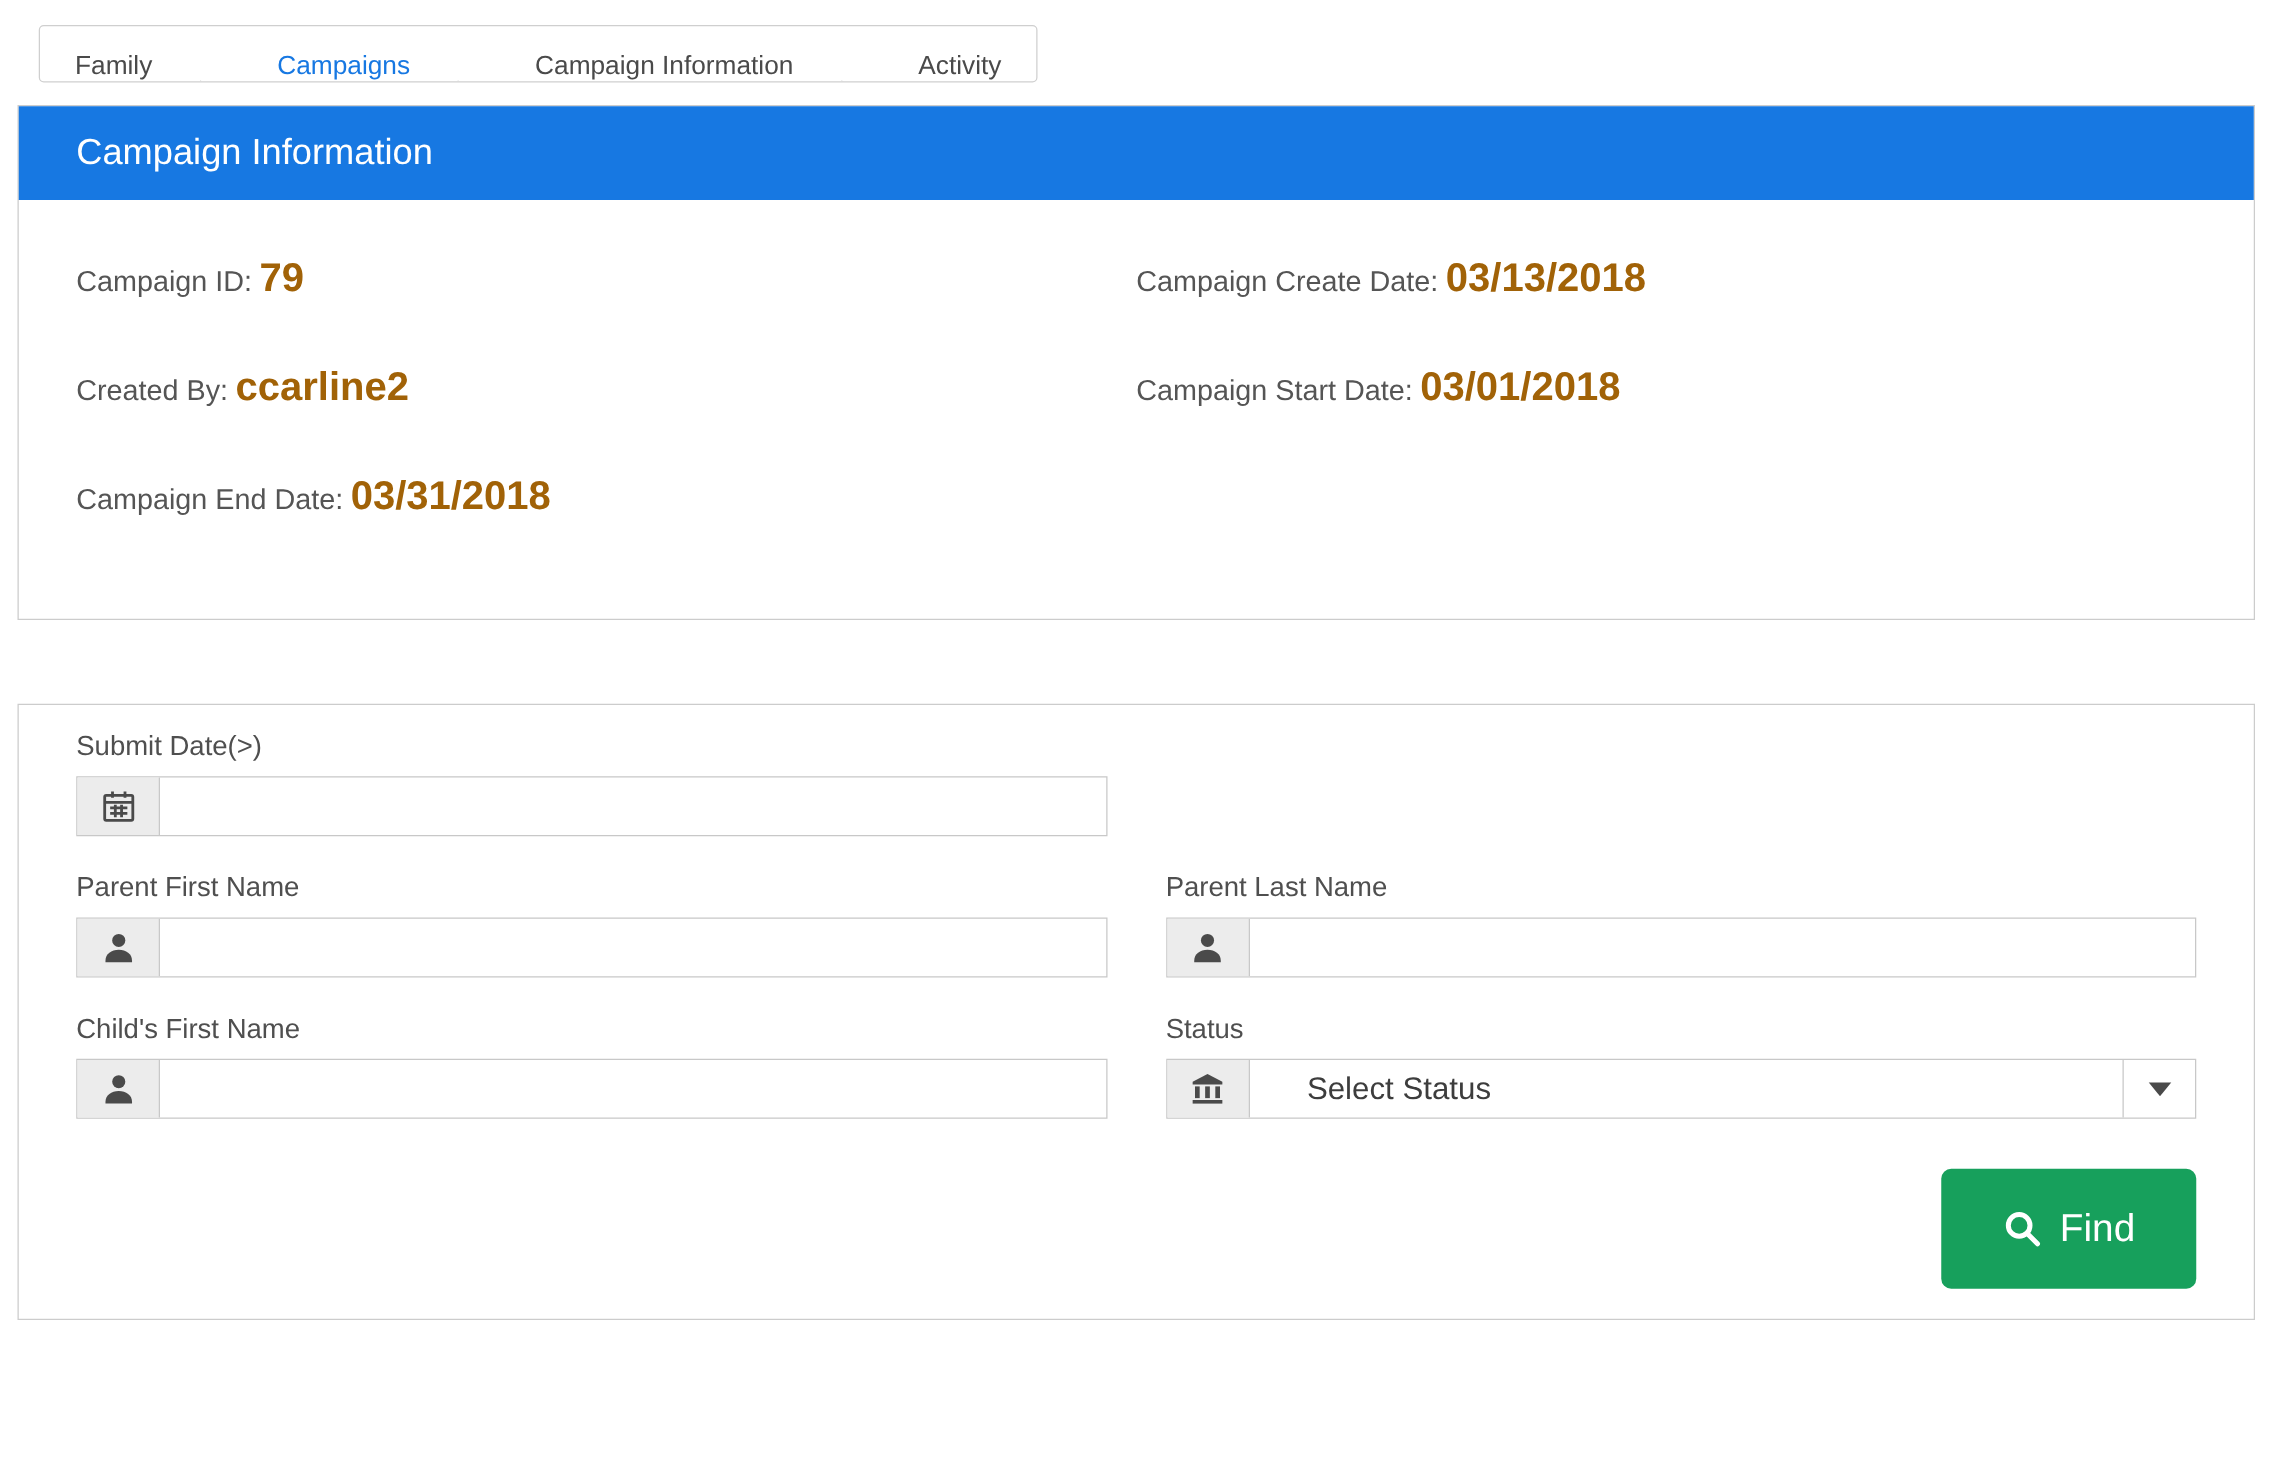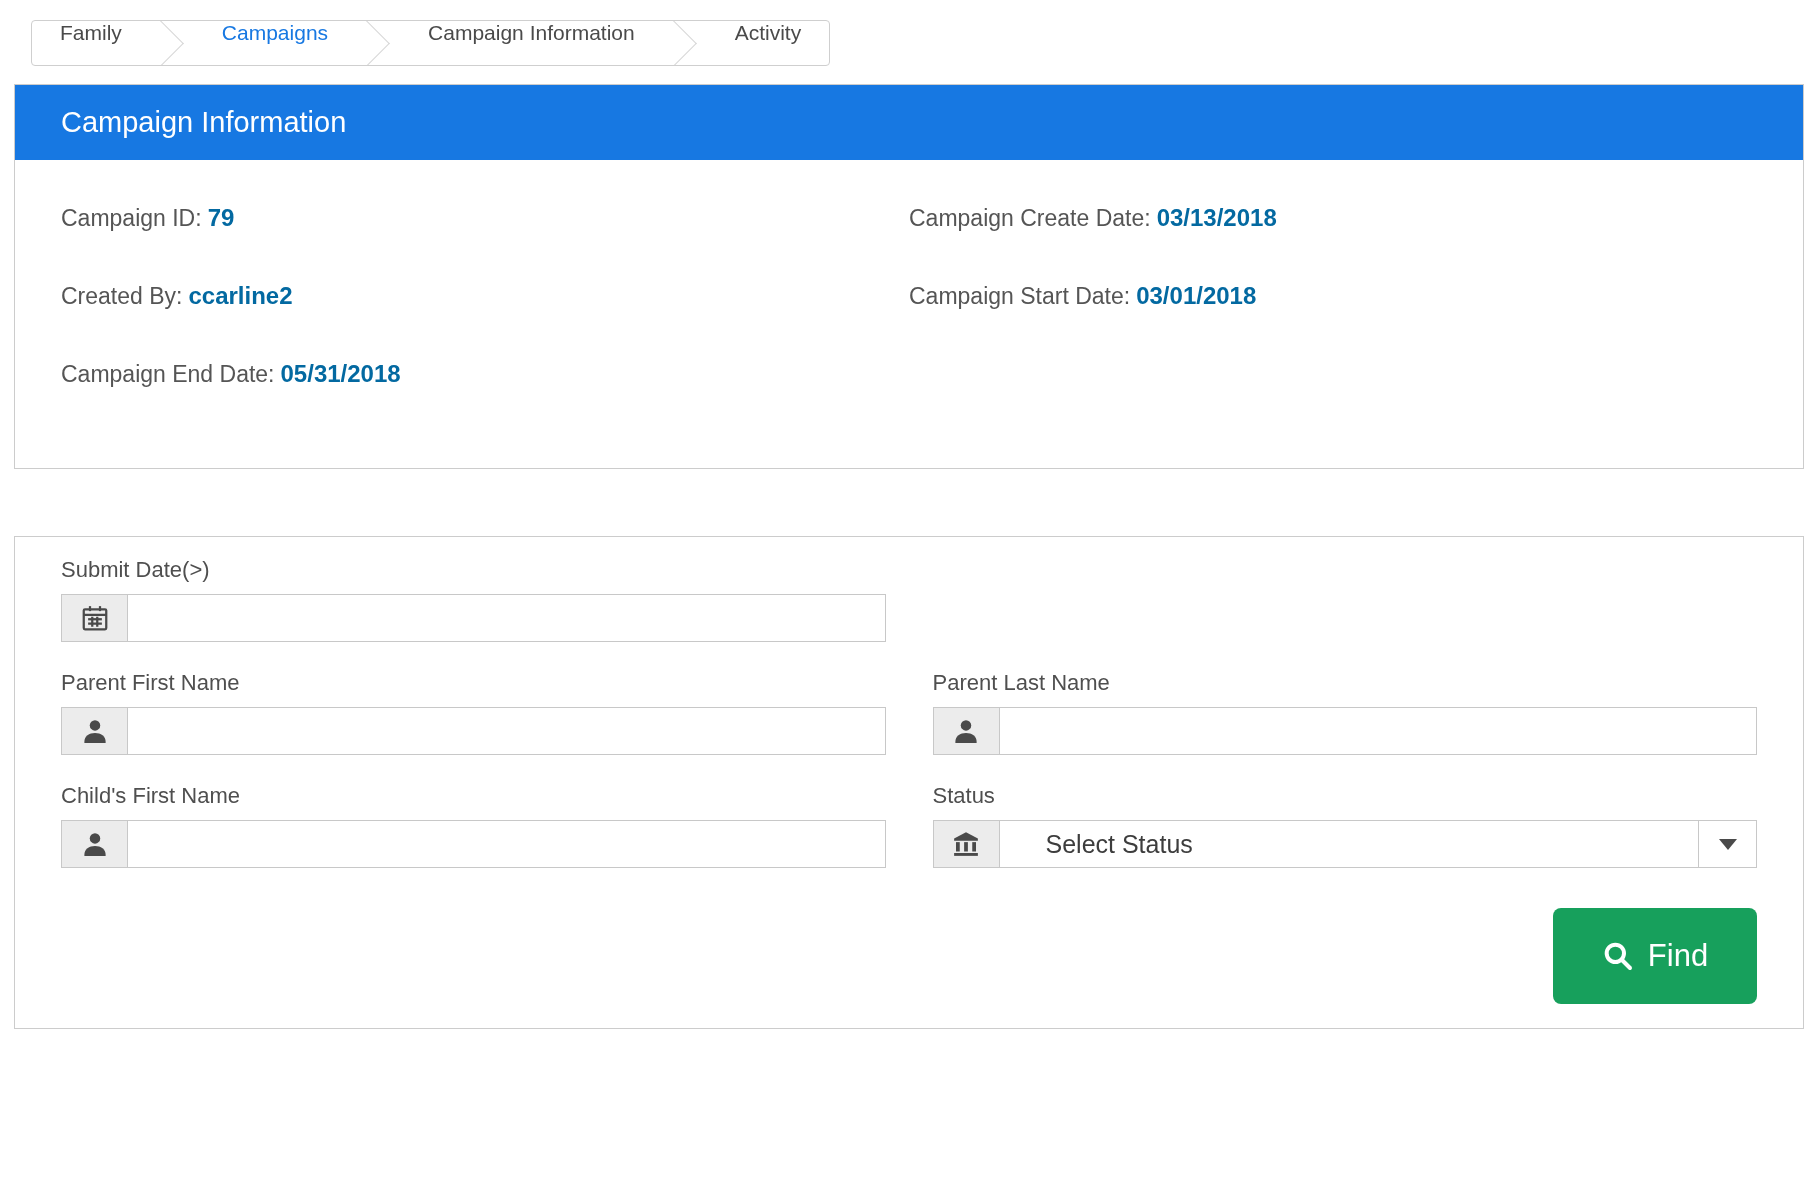--- a/index.html
+++ b/index.html
@@ -8,21 +8,21 @@
     width: 1818px;
     min-height: 1187px;
     font-family: "Liberation Sans", sans-serif;
     color: #4d4d4d;
   }
   .page { padding: 14px; }
 
   
   .breadcrumb {
     display: inline-flex;
-    align-items: flex-start;
+    align-items: flex-end;
     border: 1px solid #cfcfcf;
     border-radius: 4px;
     height: 46px;
     margin: 6px 0 18px 17px;
     overflow: hidden;
     background: #fff;
   }
   .crumb {
     display: flex;
     align-items: center;
@@ -58,21 +58,21 @@
   }
 
   
   .info-grid {
     display: grid;
     grid-template-columns: 1fr 1fr;
     row-gap: 50px;
     padding: 44px 46px 80px 46px;
   }
   .info-field { font-size: 23px; color: #555; }
-  .info-field .val { font-weight: bold; font-size: 24px; color: #0369a1; margin-left: 6px; }
+  .info-field .val { font-weight: bold; font-size: 32px; color: #a16207; margin-left: 6px; }
 
   
   .form-grid {
     display: grid;
     grid-template-columns: 1fr 1fr;
     column-gap: 47px;
     padding: 20px 46px 24px 46px;
   }
   .field-label {
     font-size: 22px;
@@ -181,21 +181,21 @@
       <div class="info-field">
         <span class="lbl">Campaign Create Date:</span><span class="val">03/13/2018</span>
       </div>
       <div class="info-field">
         <span class="lbl">Created By:</span><span class="val">ccarline2</span>
       </div>
       <div class="info-field">
         <span class="lbl">Campaign Start Date:</span><span class="val">03/01/2018</span>
       </div>
       <div class="info-field">
-        <span class="lbl">Campaign End Date:</span><span class="val">05/31/2018</span>
+        <span class="lbl">Campaign End Date:</span><span class="val">03/31/2018</span>
       </div>
     </div>
   </section>
 
   
   <section class="panel">
 
     <div class="form-grid">
 
       <div class="field row-first">

